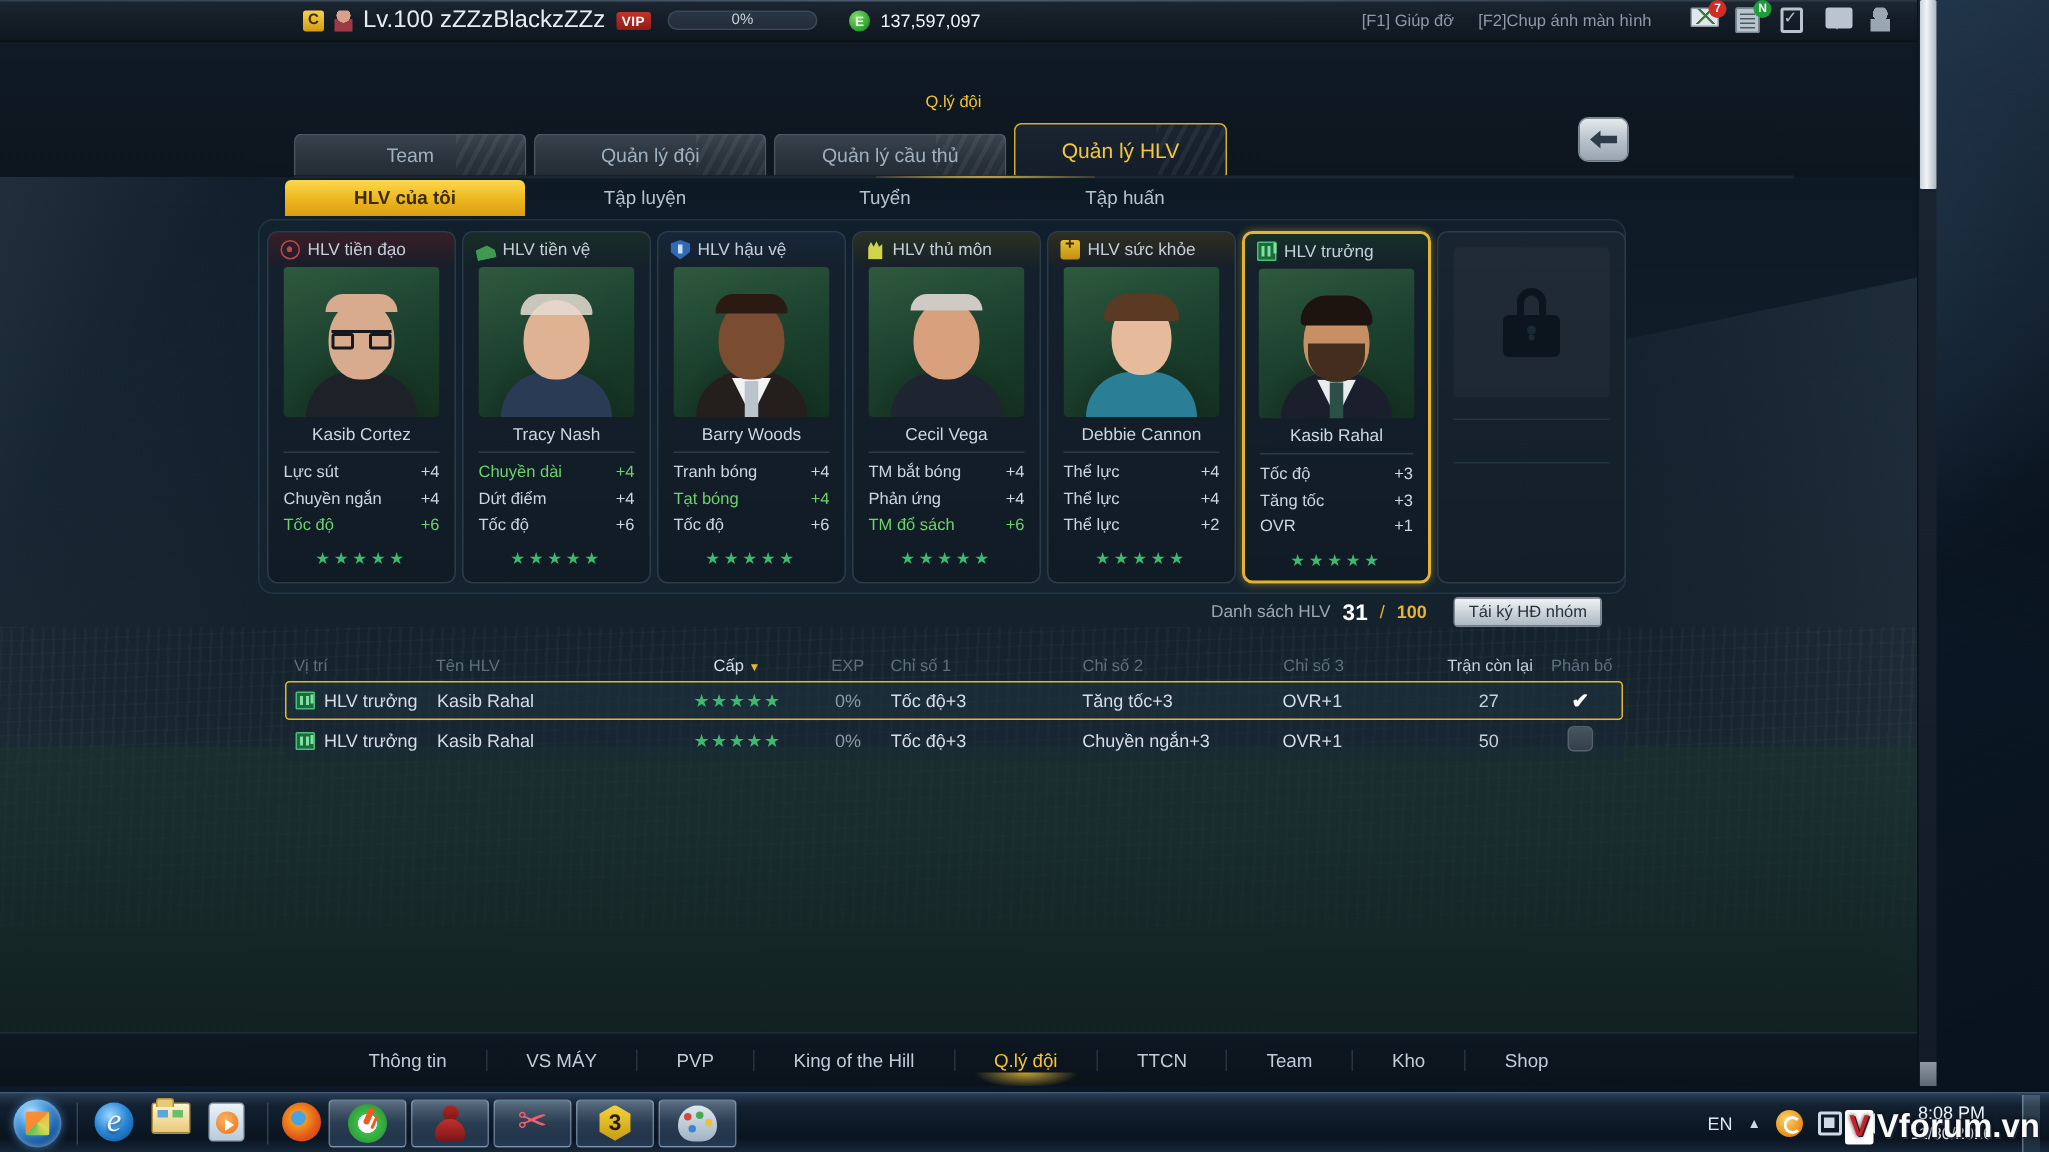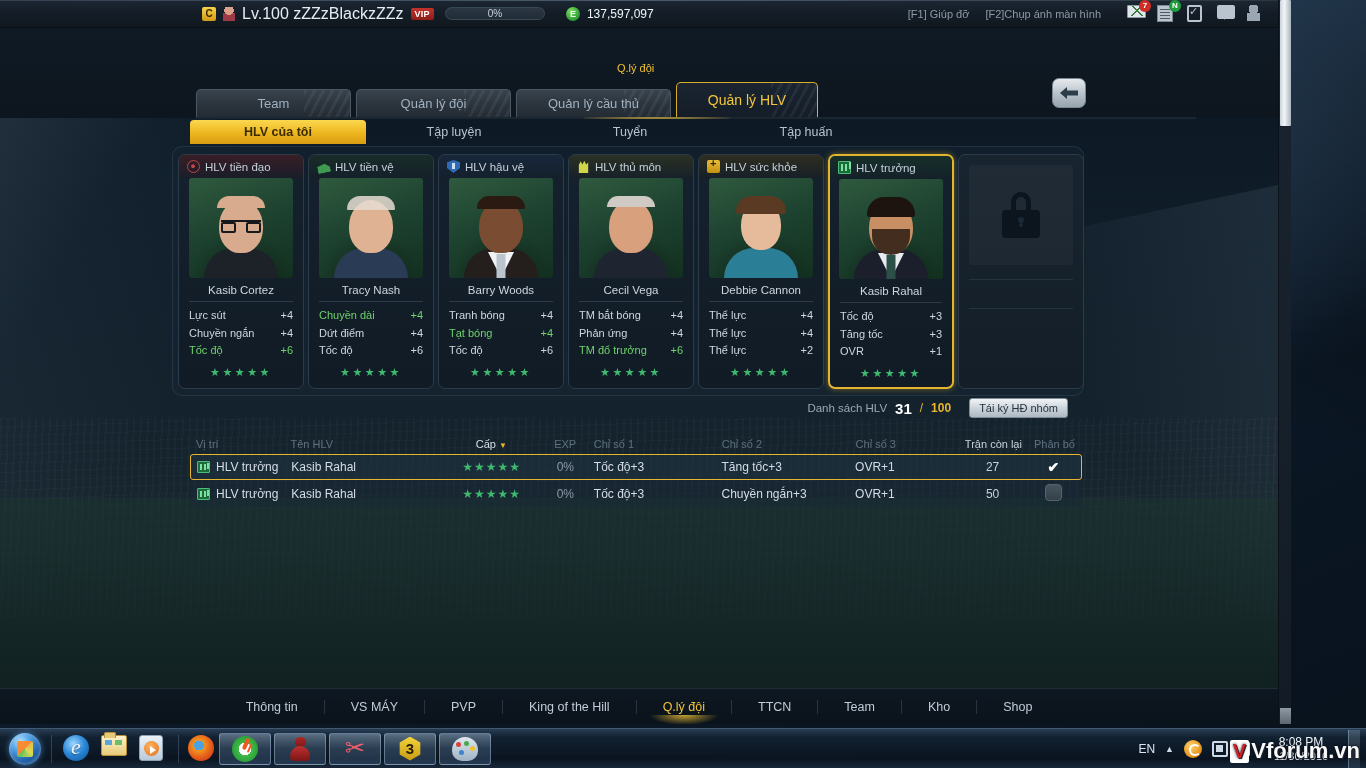--- a/index.html
+++ b/index.html
@@ -169,21 +169,21 @@
     position:absolute; left:196px; top:89px; width:1000px; height:2px;
     background:#1b2631;
   }
   .tabunderline .glow {
     position:absolute; left:388px; width:146px; height:2px;
     background:radial-gradient(ellipse at center, #f5c944 0%, rgba(245,201,68,0) 85%);
   }
 
   .subtabs { position:absolute; left:190px; top:92px; display:flex; }
   .stab {
-    width:176px; height:24px; line-height:24px; text-align:center;
+    width:160px; height:24px; line-height:24px; text-align:center;
     color:#b7c3cf; font-size:12.5px;
   }
   .stab.active {
     color:#3a2b00; font-weight:bold;
     background:linear-gradient(180deg,#fbd84e 0%,#edb620 55%,#d99d12 100%);
     border-radius:4px 4px 0 0;
   }
   .backbtn {
     position:absolute; left:1052px; top:50px; width:34px; height:30px; border-radius:7px;
     background:linear-gradient(180deg,#e6eaee 0%,#b8c2cb 52%,#97a3ae 100%);
@@ -631,21 +631,21 @@
         <div class="stats">
           <div class="srow">
               <span>TM bắt bóng</span>
               <span>+4</span>
             </div>
           <div class="srow">
               <span>Phản ứng</span>
               <span>+4</span>
             </div>
           <div class="srow hl">
-              <span>TM đổ trưởng</span>
+              <span>TM đổ sách</span>
               <span>+6</span>
             </div>
         </div>
         <div class="stars">★★★★★</div>
       </div>
 
       <div class="card c-fit">
         <div class="card-hdr">
           <span class="rolicon ri-kit"></span>
           <span>HLV sức khỏe</span>

